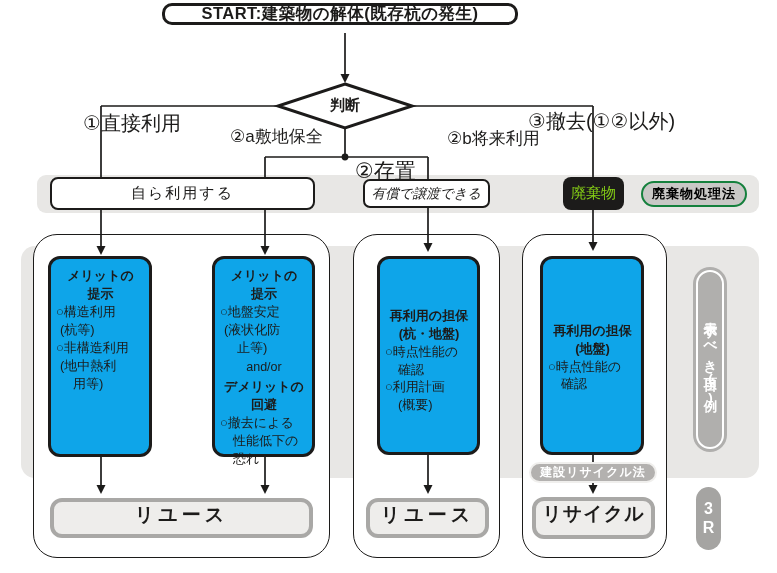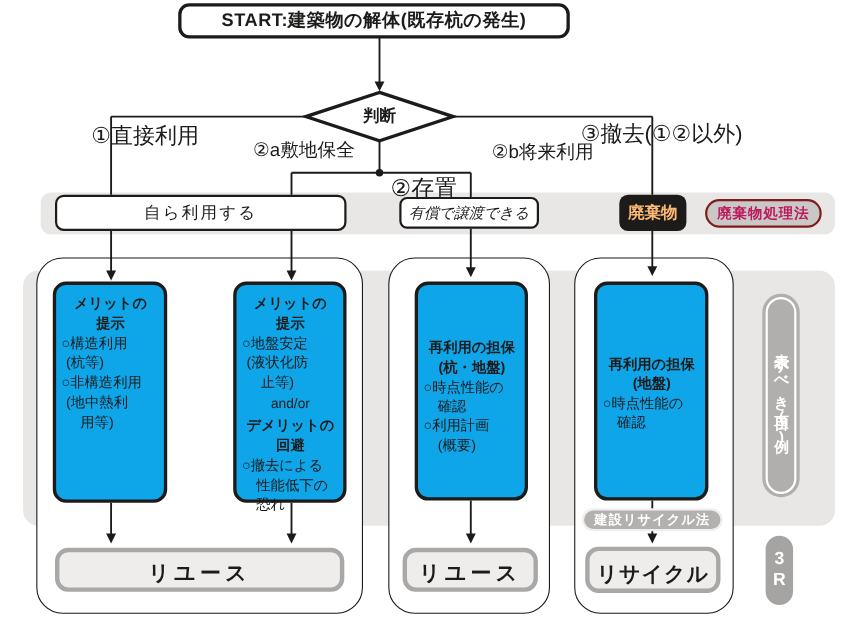--- a/index.html
+++ b/index.html
@@ -7,65 +7,65 @@
     position:relative;width:777px;height:573px;background:#fff;overflow:hidden;
     font-family:"Liberation Sans","DejaVu Sans",sans-serif;color:#1c1b1a;
   }
   .abs{position:absolute;box-sizing:border-box;}
   
   .band{background:#e8e7e5;z-index:0;}
   .band-upper{left:37px;top:175px;width:722px;height:38px;border-radius:9px;}
   .band-main{left:21px;top:246px;width:738px;height:232px;border-radius:14px;}
   
   .start-box{
-    left:162px;top:3px;width:356px;height:32px;z-index:2;
+    left:162px;top:3px;width:356px;height:22px;z-index:2;
     border:3px solid #1c1b1a;border-radius:10px;background:#fff;
     display:flex;align-items:center;justify-content:center;
     font-size:16.5px;font-weight:700;letter-spacing:.5px;
   }
   
   .lbl{z-index:2;white-space:nowrap;}
   .lbl-big{font-size:20px;font-weight:400;margin-top:31px;}
   .lbl-sm{font-size:17px;font-weight:400;margin-left:14px;}
   .lbl-direct{left:83px;top:79px;}
   .lbl-remove{left:528px;top:77px;}
   .lbl-leave{left:355px;top:126px;font-size:21px;}
   .lbl-leave-a{left:216px;top:125px;}
   .lbl-leave-b{left:433px;top:127px;}
   .diamond-label{left:310px;top:96px;width:70px;text-align:center;font-size:15px;font-weight:700;z-index:4;}
   
   .box-self{left:50px;top:177px;width:265px;height:33px;background:#fff;border:2.5px solid #1c1b1a;border-radius:8px;
     display:flex;align-items:center;justify-content:center;font-size:15px;letter-spacing:2px;z-index:2;}
   .box-paid{left:363px;top:179px;width:127px;height:29px;background:#fff;border:2.5px solid #1c1b1a;border-radius:7px;
     display:flex;align-items:center;justify-content:center;font-size:13.5px;z-index:2;font-style:italic;}
-  .box-waste{left:563px;top:177px;width:61px;height:33px;background:#1c1b1a;border-radius:8px;color:#fdba74;
-    display:flex;align-items:center;justify-content:center;font-size:15px;font-weight:700;z-index:2;}
-  .pill-waste-law{left:641px;top:181px;width:106px;height:26px;background:#c9c8c6;border:2px solid #7f1d1d;border-radius:999px;
-    color:#be185d;display:flex;align-items:center;justify-content:center;font-size:13px;font-weight:700;letter-spacing:1px;z-index:2;}
+  .box-waste{left:563px;top:177px;width:61px;height:33px;background:#1c1b1a;border-radius:8px;color:#84cc16;
+    display:flex;align-items:center;justify-content:center;font-size:15px;font-weight:400;z-index:2;}
+  .pill-waste-law{left:641px;top:181px;width:106px;height:26px;background:#c9c8c6;border:2px solid #15803d;border-radius:999px;
+    color:#000000;display:flex;align-items:center;justify-content:center;font-size:13px;font-weight:700;letter-spacing:1px;z-index:2;}
   
   .cont{background:#fff;border:1.5px solid #1c1b1a;border-radius:24px;z-index:1;}
   .cont-L{left:33px;top:234px;width:297px;height:324px;}
   .cont-M{left:353px;top:234px;width:147px;height:324px;}
   .cont-R{left:522px;top:234px;width:145px;height:324px;}
   
   .card{background:#0ea5e9;border:3px solid #1c1b1a;border-radius:12px;z-index:2;
     font-size:13px;line-height:1.38;padding:8px 4px 4px 5px;display:flex;flex-direction:column;}
   .card-L1{left:48px;top:256px;width:104px;height:201px;}
   .card-L2{left:212px;top:256px;width:103px;height:201px;}
   .card-M{left:377px;top:256px;width:103px;height:199px;justify-content:center;padding-top:14px;}
   .card-R{left:540px;top:256px;width:104px;height:199px;justify-content:center;}
   .card .h{font-weight:700;text-align:center;}
   .card .hc{font-weight:400;text-align:center;font-size:12.5px;padding:2px 0;}
   .card .ln{padding-left:0;}
   .card .c{padding-left:4px;}
   .card .ci{padding-left:13px;}
   .card .c2{padding-left:17px;}
   
   .out{background:#eeedeb;border:4px solid #a9a8a6;border-radius:12px;z-index:2;
-    display:flex;align-items:flex-end;justify-content:center;font-size:19px;font-weight:700;letter-spacing:4px;}
+    display:flex;align-items:flex-start;justify-content:center;font-size:19px;font-weight:700;letter-spacing:4px;}
   .out-reuse1{left:50px;top:498px;width:263px;height:40px;}
   .out-reuse2{left:366px;top:498px;width:123px;height:40px;}
   .out-recycle{left:532px;top:497px;width:123px;height:42px;letter-spacing:1px;}
   
   .pill-recycle-law{left:529px;top:462px;width:128px;height:21px;background:#b3b1af;border:2px solid #f0efed;border-radius:999px;
     color:#fff;display:flex;align-items:center;justify-content:center;font-size:12px;font-weight:700;letter-spacing:1px;z-index:4;}
   .pill-vert{left:693px;top:267px;width:34px;height:185px;background:#b0afad;border-radius:999px;padding:3px;z-index:2;}
   .pill-vert-inner{width:100%;height:100%;box-sizing:border-box;border:2px solid #fff;border-radius:999px;
     display:flex;align-items:center;justify-content:center;}
   .pill-vert-text{writing-mode:vertical-rl;text-orientation:upright;color:#fff;font-size:13.5px;font-weight:700;letter-spacing:2px;}

